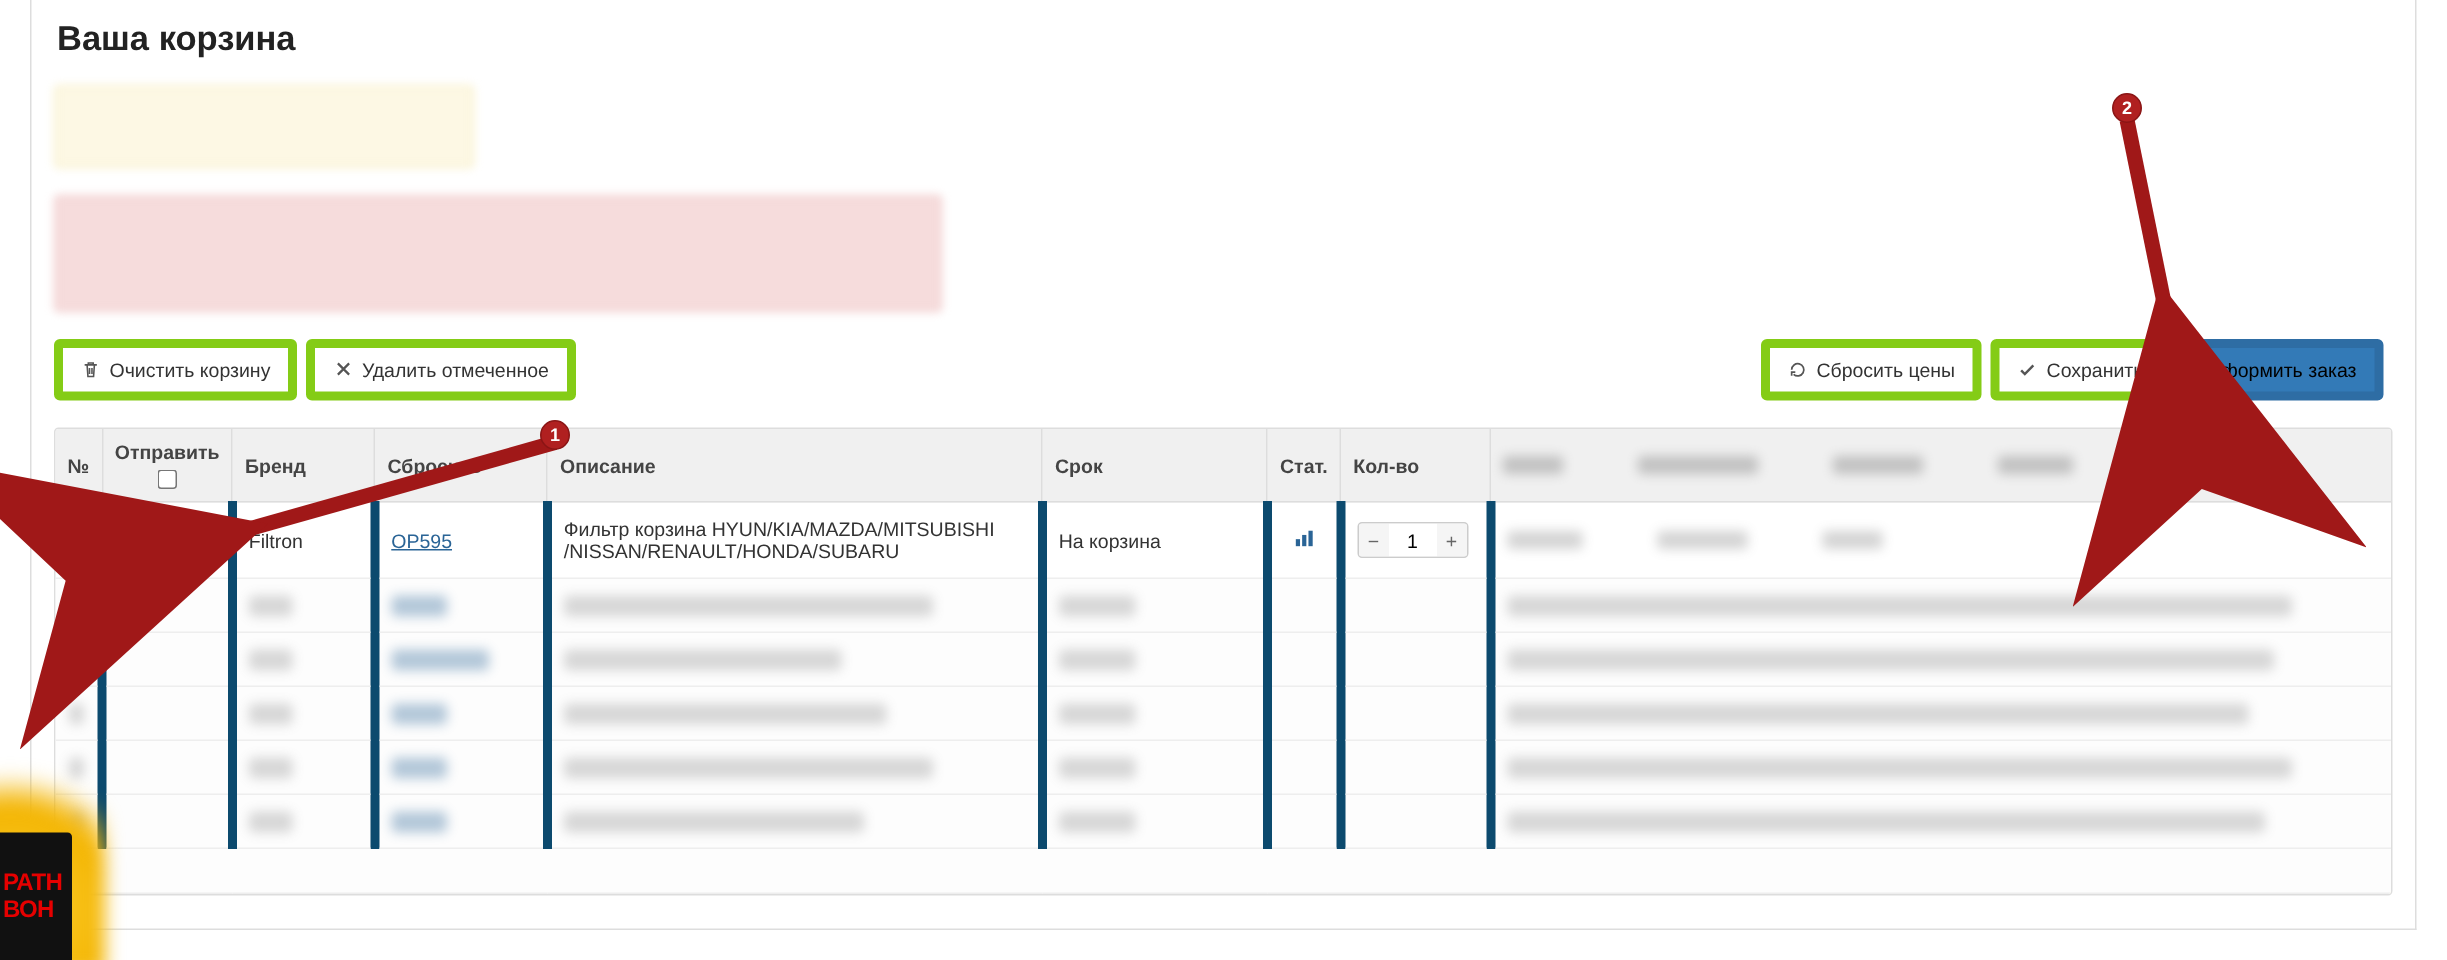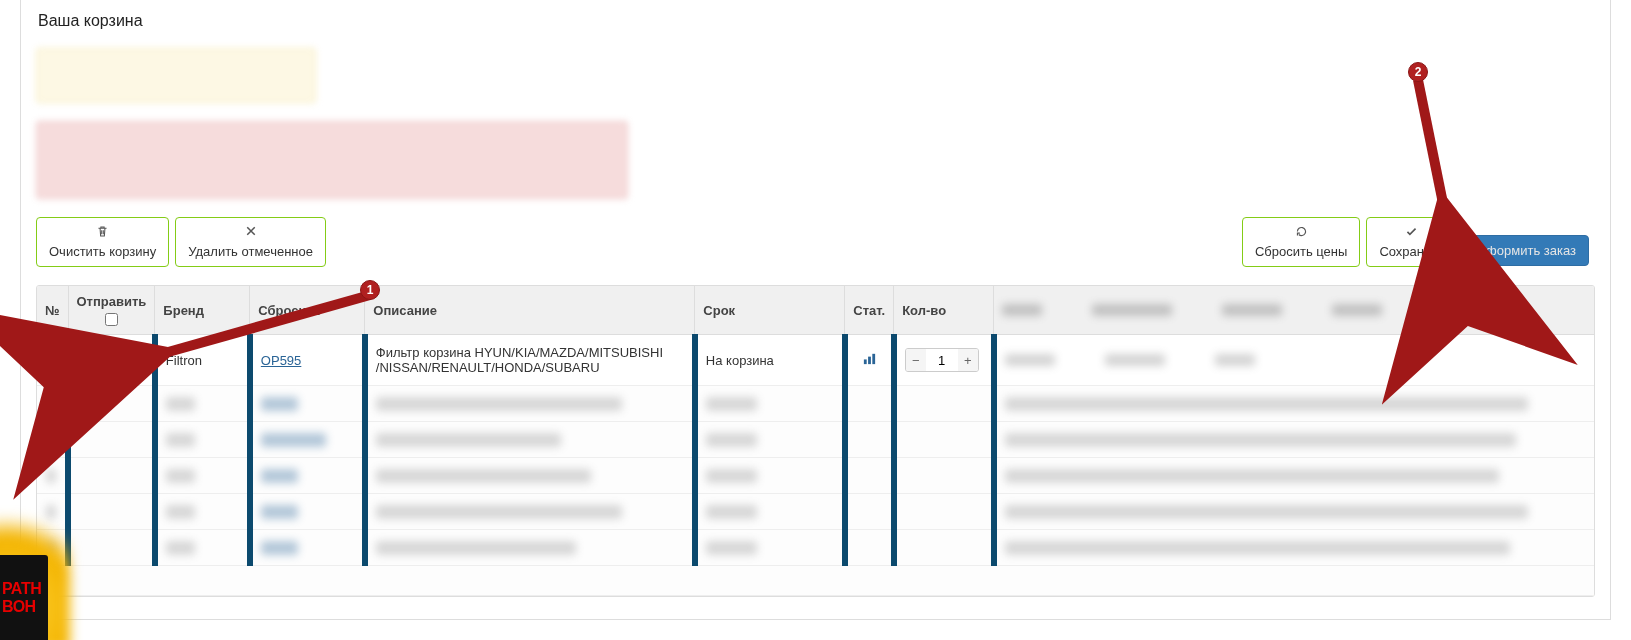--- a/index.html
+++ b/index.html
@@ -15,22 +15,22 @@
 }
 .page {
   border: 1px solid #ddd;
   border-top: none;
   margin: 0 20px;
   padding: 10px 15px 0 15px;
   height: 620px;
   position: relative;
 }
 h1.title {
-  font-size: 16px;
-  font-weight: 400;
+  font-size: 23px;
+  font-weight: 700;
   color: #222;
   margin: 2px 0 18px 2px;
 }
 .alert-yellow {
   background: #fdf8e4;
   border: 1px solid #f5e9b4;
   border-radius: 3px;
   width: 280px;
   height: 55px;
   margin-bottom: 18px;
@@ -51,35 +51,33 @@
 }
 .toolbar {
   display: flex;
   align-items: center;
   margin-bottom: 18px;
 }
 .btn {
   display: inline-flex;
   align-items: center;
   gap: 6px;
-  border: 1px solid #84cc16;
+  border: 6px solid #84cc16;
   background: #fff;
   color: #333;
   padding: 7px 12px;
   border-radius: 4px;
   font-size: 13px;
   cursor: pointer;
   margin-right: 6px;
-  flex-direction: column;
 }
 .btn.primary {
   background: #337ab7;
   border-color: #2e6da4;
-  color: #e5e5e5;
-  margin-top: 16px;
+  color: #000000;
 }
 .toolbar-right { margin-left: auto; display: flex; align-items: center; }
 .icon { width: 13px; height: 13px; display: inline-block; }
 .table-wrap {
   border: 1px solid #ddd;
   border-radius: 3px;
   overflow: hidden;
 }
 table {
   width: 100%;

